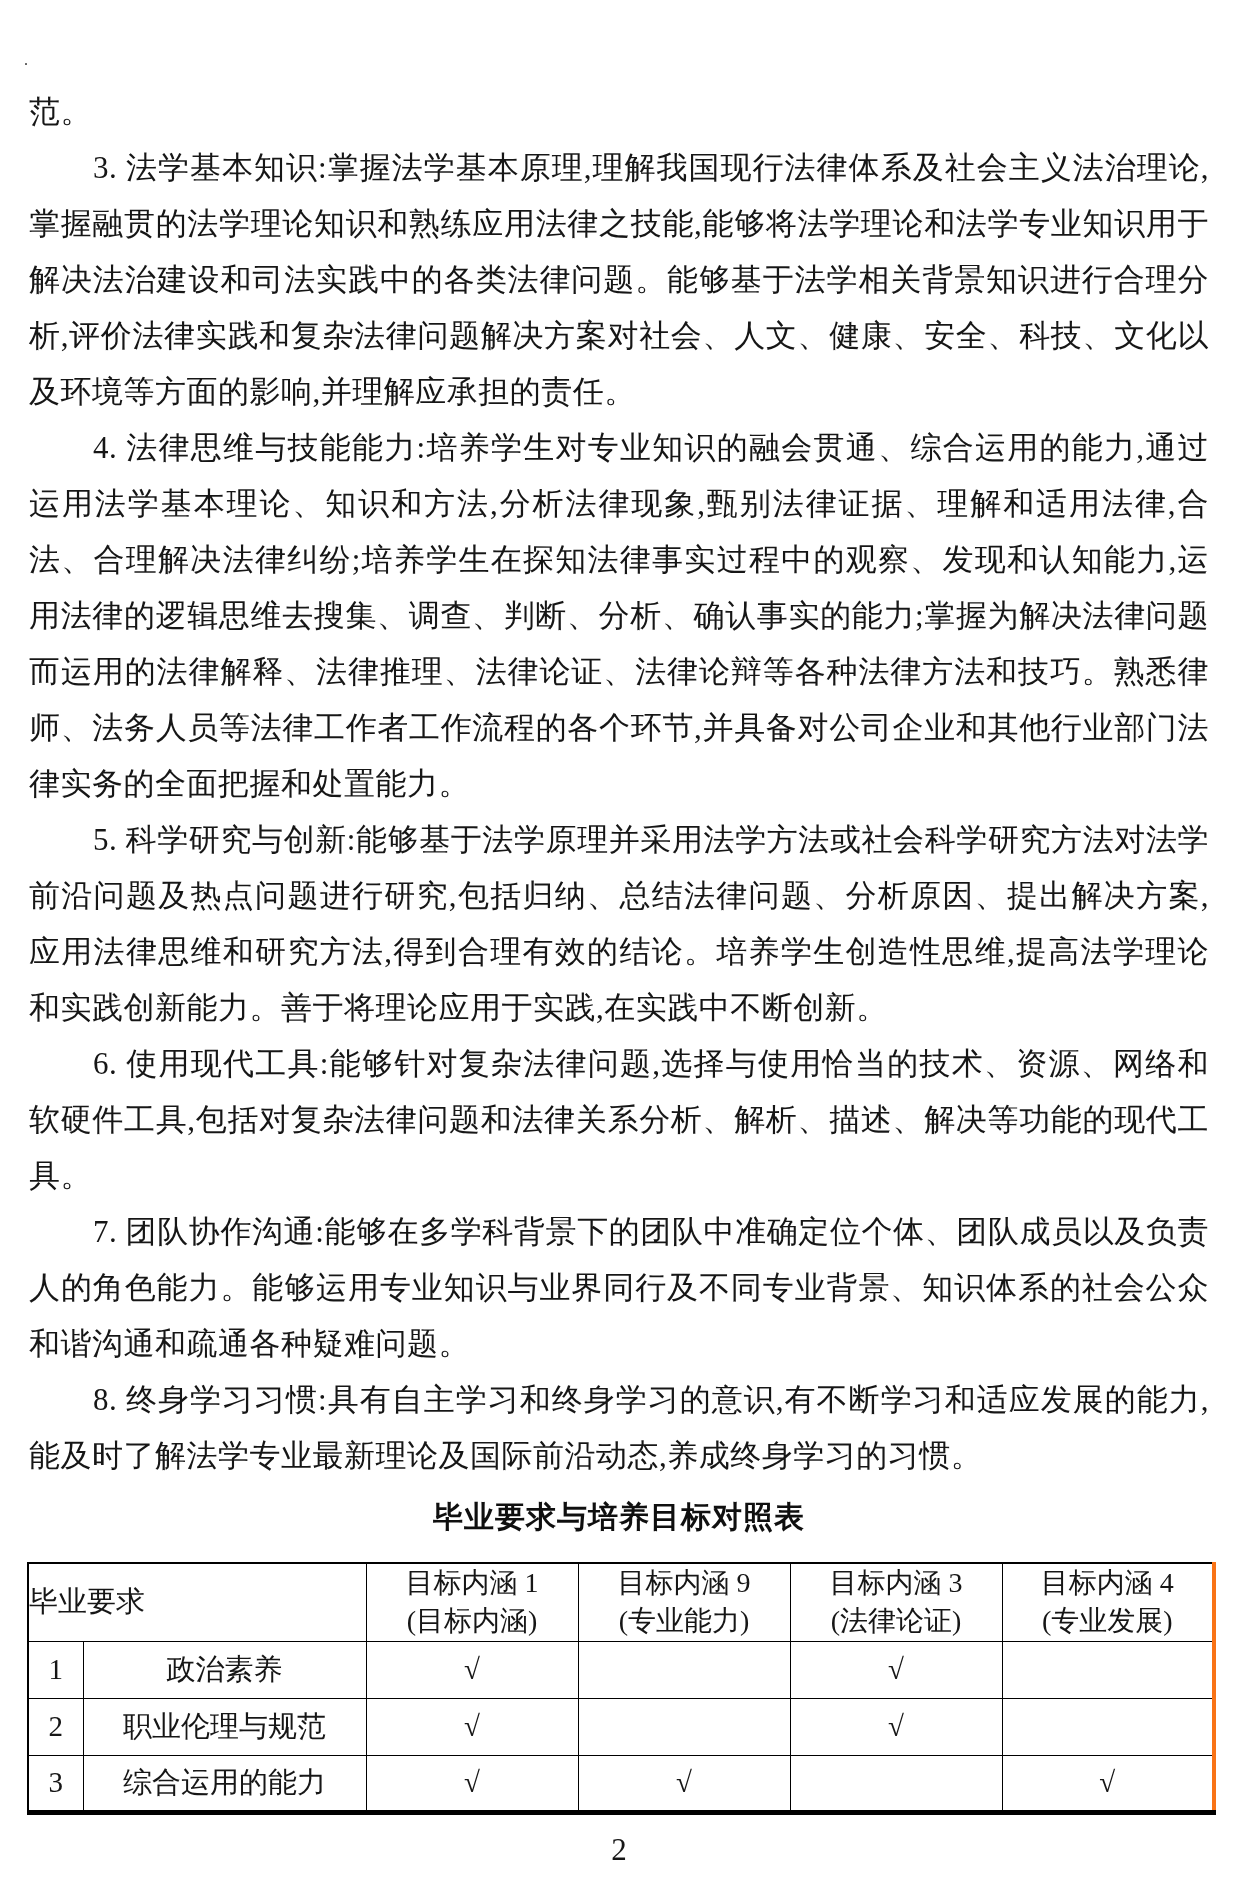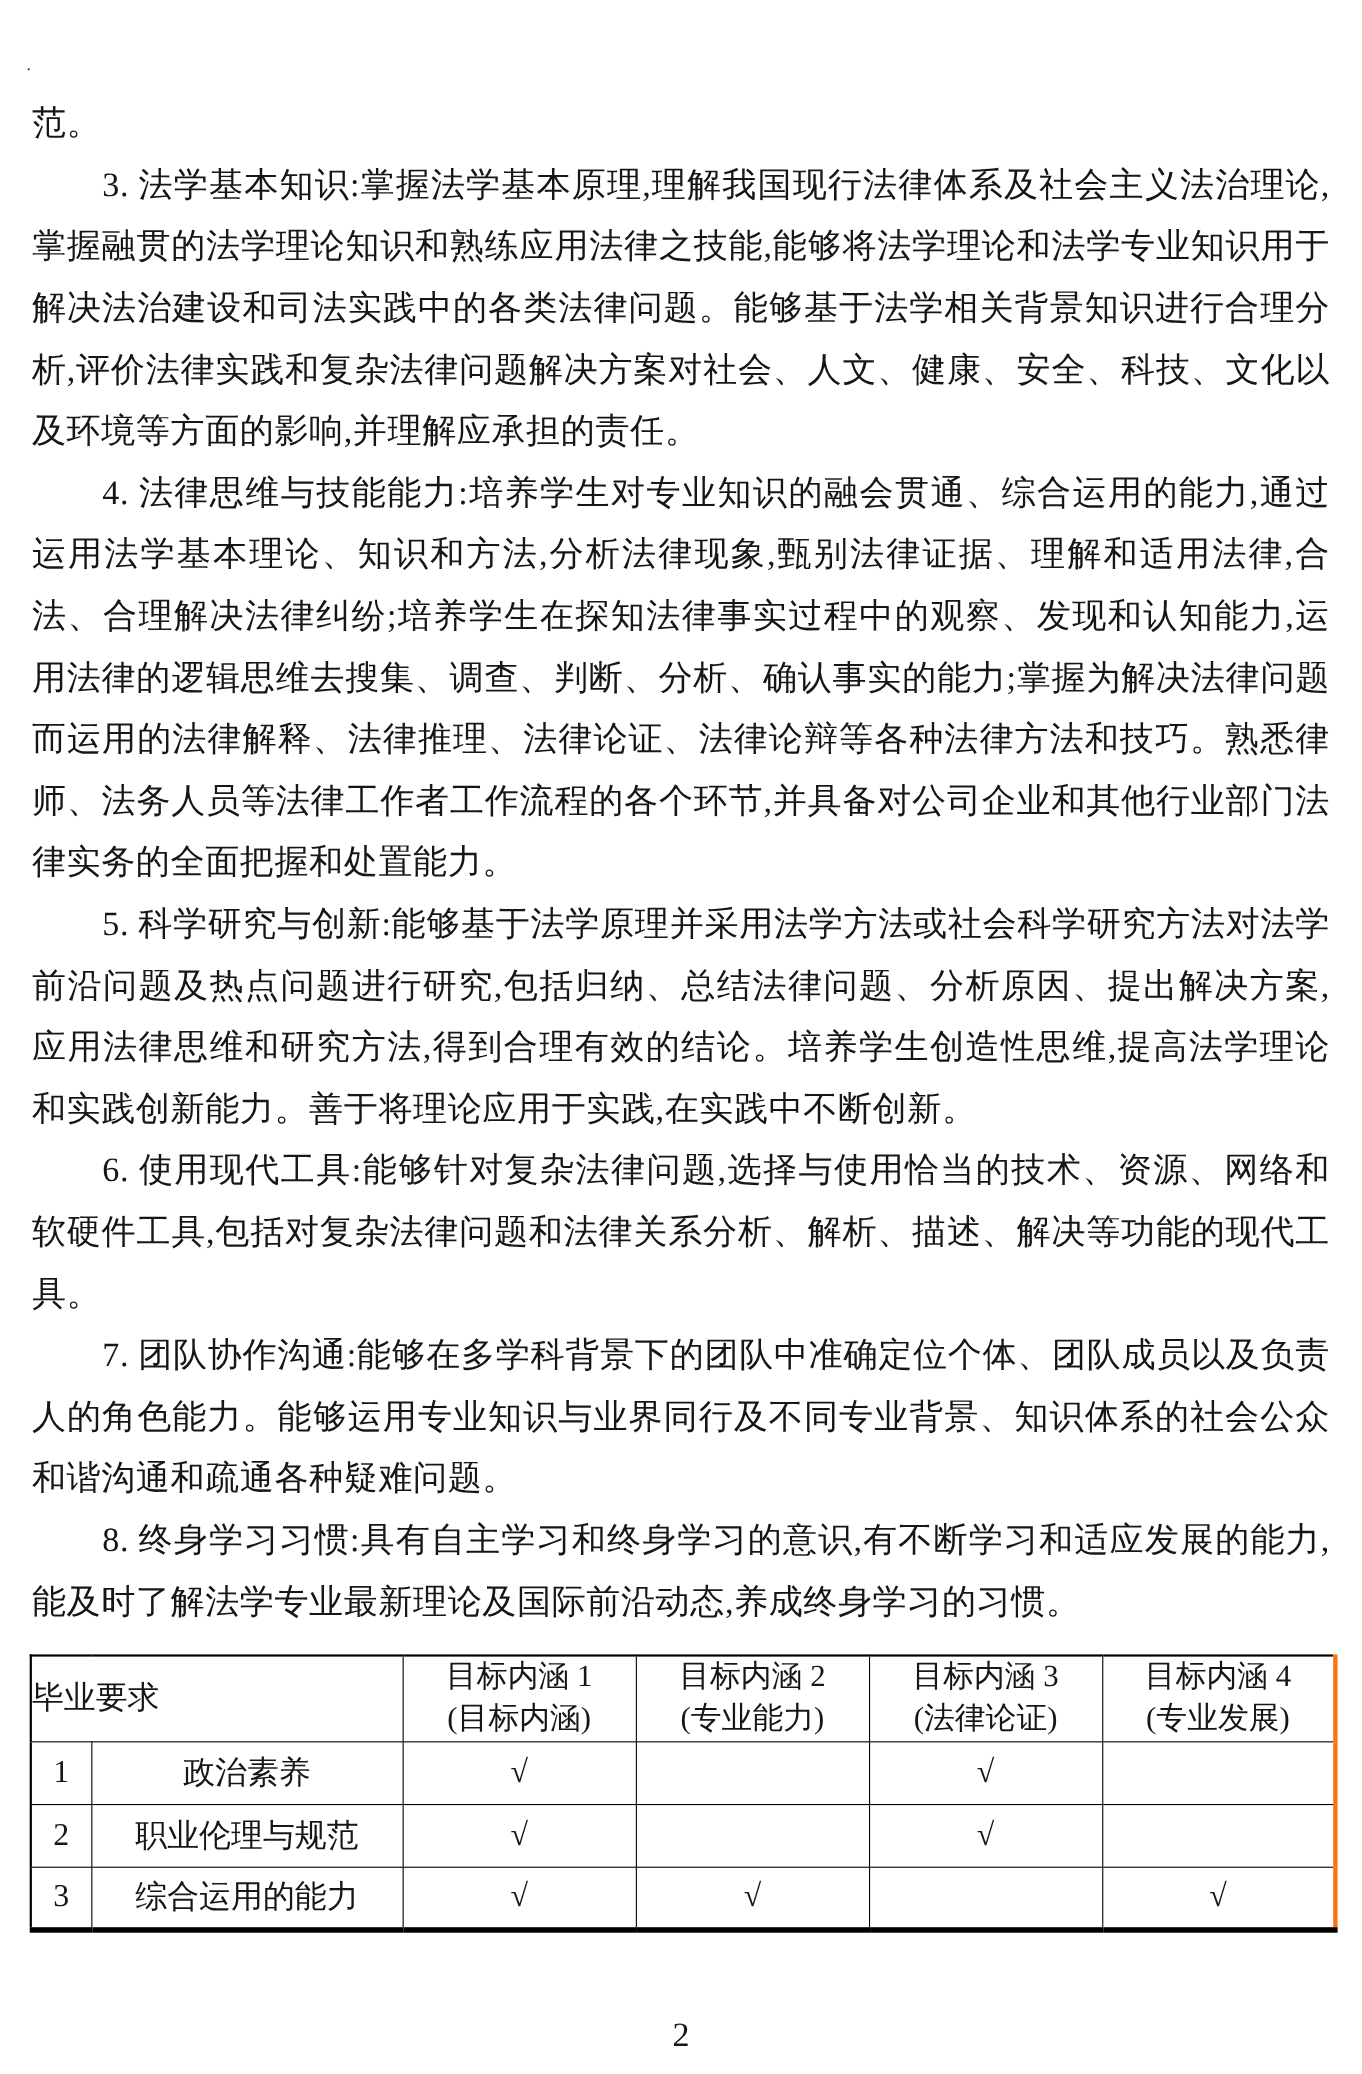--- a/index.html
+++ b/index.html
@@ -88,39 +88,40 @@
 
 <div class="content">
   <p class="body-par continuation">范。</p>
   <p class="body-par">3. 法学基本知识:掌握法学基本原理,理解我国现行法律体系及社会主义法治理论,掌握融贯的法学理论知识和熟练应用法律之技能,能够将法学理论和法学专业知识用于解决法治建设和司法实践中的各类法律问题。能够基于法学相关背景知识进行合理分析,评价法律实践和复杂法律问题解决方案对社会、人文、健康、安全、科技、文化以及环境等方面的影响,并理解应承担的责任。</p>
   <p class="body-par">4. 法律思维与技能能力:培养学生对专业知识的融会贯通、综合运用的能力,通过运用法学基本理论、知识和方法,分析法律现象,甄别法律证据、理解和适用法律,合法、合理解决法律纠纷;培养学生在探知法律事实过程中的观察、发现和认知能力,运用法律的逻辑思维去搜集、调查、判断、分析、确认事实的能力;掌握为解决法律问题而运用的法律解释、法律推理、法律论证、法律论辩等各种法律方法和技巧。熟悉律师、法务人员等法律工作者工作流程的各个环节,并具备对公司企业和其他行业部门法律实务的全面把握和处置能力。</p>
   <p class="body-par">5. 科学研究与创新:能够基于法学原理并采用法学方法或社会科学研究方法对法学前沿问题及热点问题进行研究,包括归纳、总结法律问题、分析原因、提出解决方案,应用法律思维和研究方法,得到合理有效的结论。培养学生创造性思维,提高法学理论和实践创新能力。善于将理论应用于实践,在实践中不断创新。</p>
   <p class="body-par">6. 使用现代工具:能够针对复杂法律问题,选择与使用恰当的技术、资源、网络和软硬件工具,包括对复杂法律问题和法律关系分析、解析、描述、解决等功能的现代工具。</p>
   <p class="body-par">7. 团队协作沟通:能够在多学科背景下的团队中准确定位个体、团队成员以及负责人的角色能力。能够运用专业知识与业界同行及不同专业背景、知识体系的社会公众和谐沟通和疏通各种疑难问题。</p>
   <p class="body-par">8. 终身学习习惯:具有自主学习和终身学习的意识,有不断学习和适应发展的能力,能及时了解法学专业最新理论及国际前沿动态,养成终身学习的习惯。</p>
 
+  <h2 class="table-title">毕业要求与培养目标对照表</h2>
 
   <table class="req-table">
     <colgroup>
       <col style="width:55px">
       <col style="width:283px">
       <col style="width:212px">
       <col style="width:212px">
       <col style="width:212px">
       <col style="width:212px">
     </colgroup>
     <tbody>
       <tr class="header-row">
         <td colspan="2" class="corner-cell first-col">毕业要求</td>
         <td class="goal-cell">
           <span class="goal-line">目标内涵 1</span>
           <span class="goal-line">(目标内涵)</span>
         </td>
         <td class="goal-cell">
-          <span class="goal-line">目标内涵 2</span>
+          <span class="goal-line">目标内涵 9</span>
           <span class="goal-line">(专业能力)</span>
         </td>
         <td class="goal-cell">
           <span class="goal-line">目标内涵 3</span>
           <span class="goal-line">(法律论证)</span>
         </td>
         <td class="goal-cell last-col">
           <span class="goal-line">目标内涵 4</span>
           <span class="goal-line">(专业发展)</span>
         </td>

